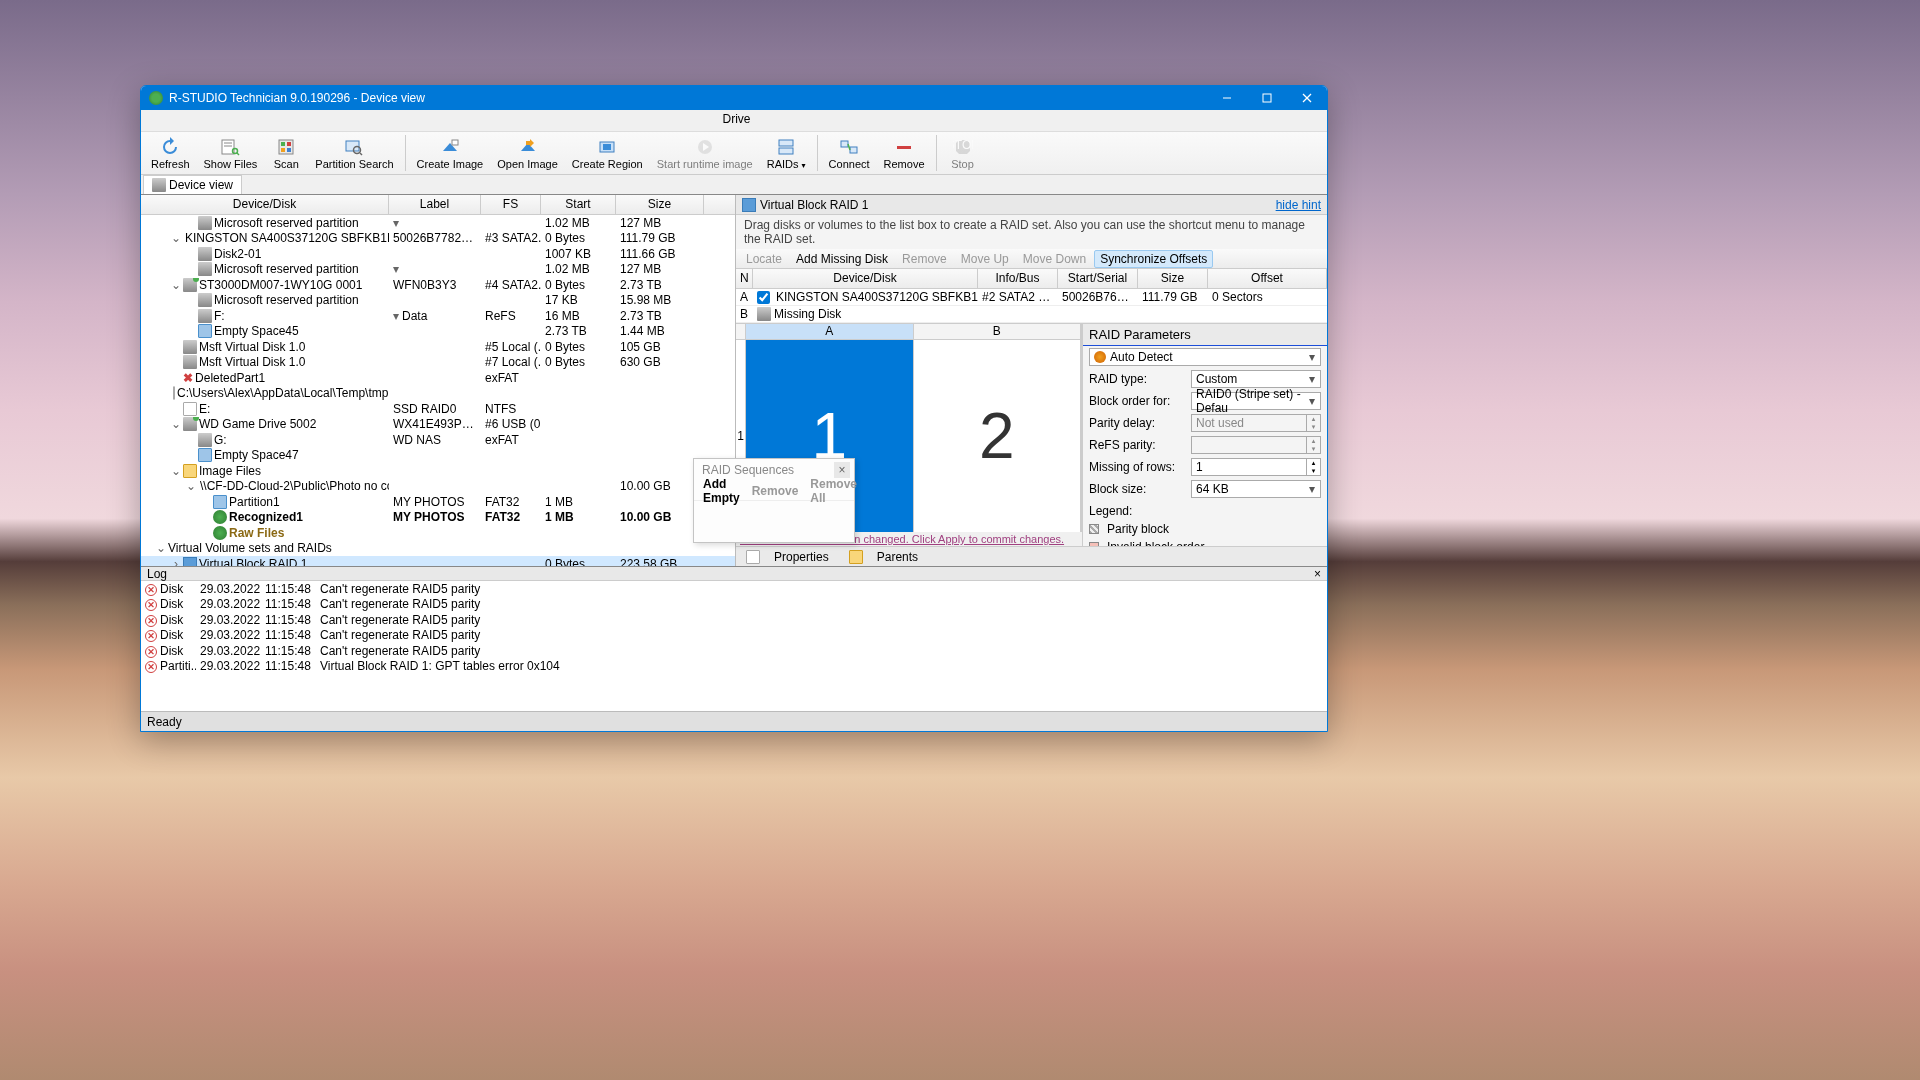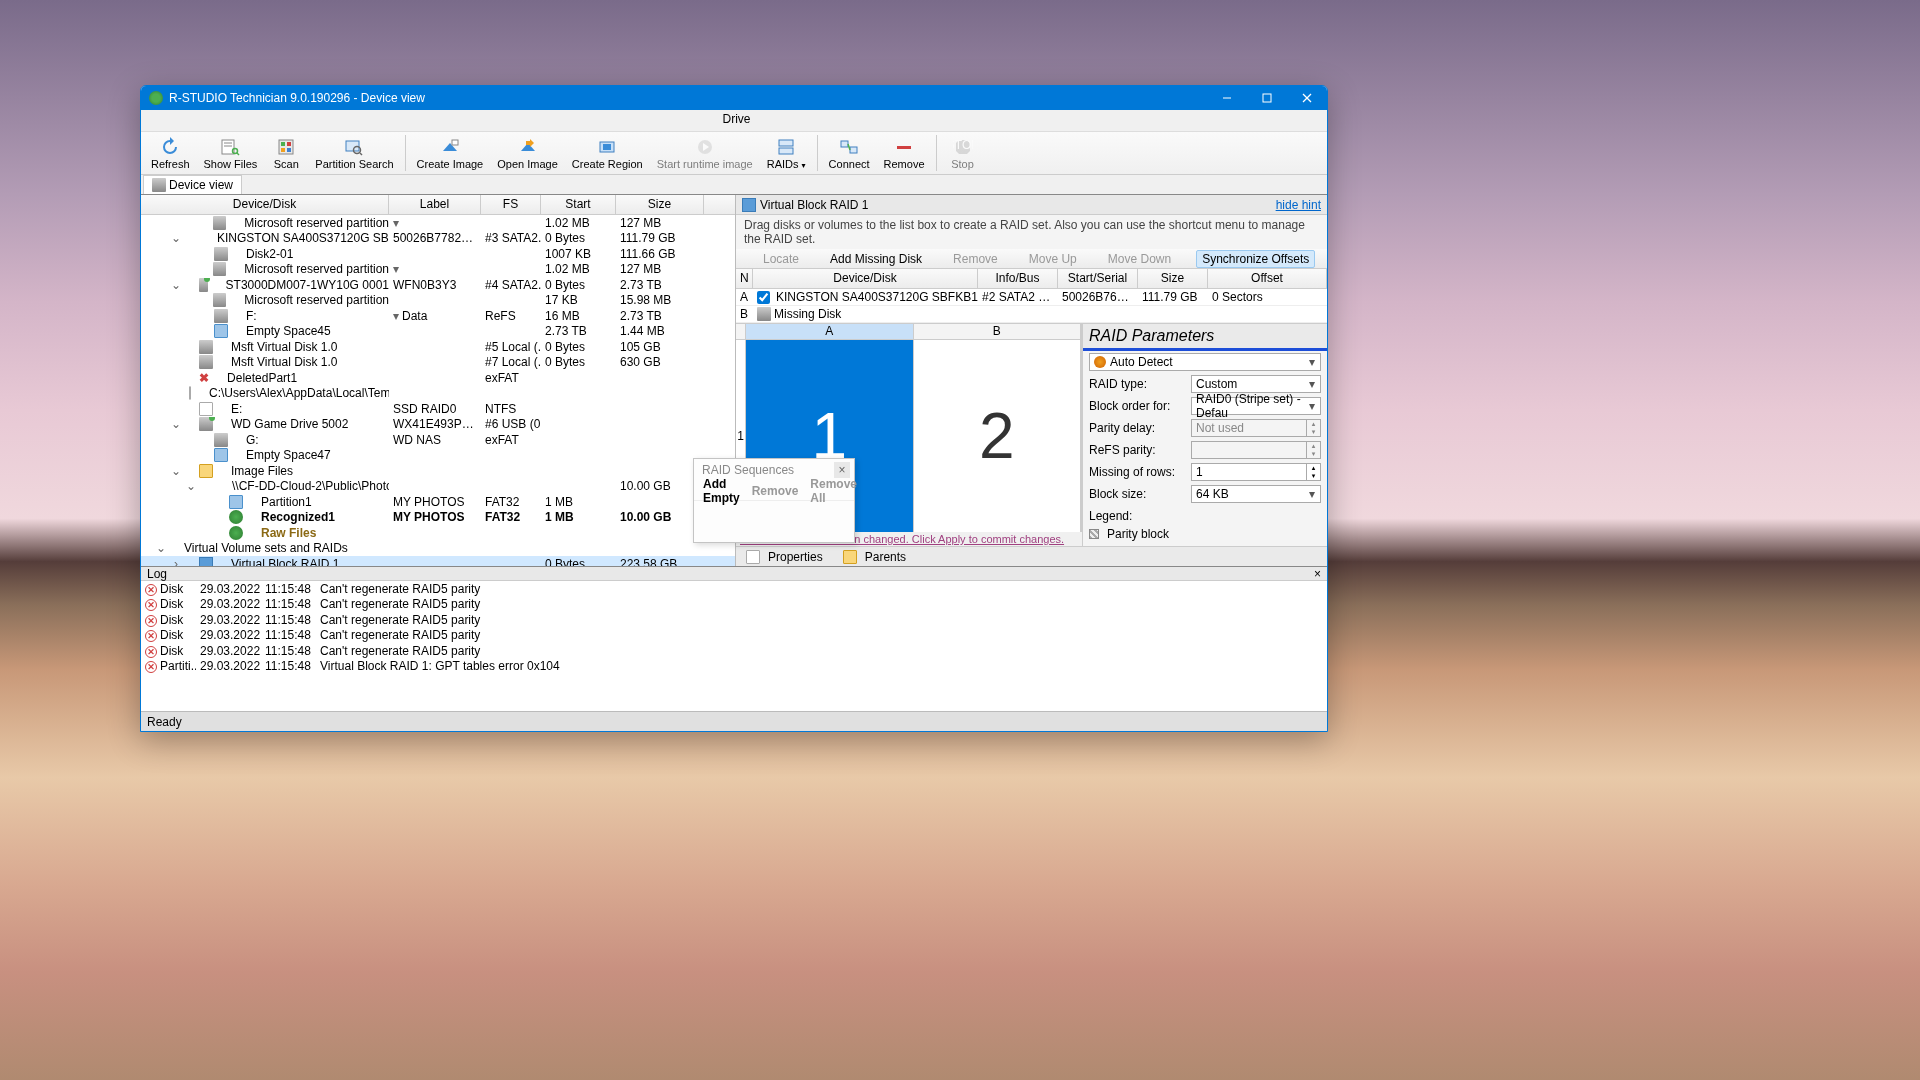--- a/index.html
+++ b/index.html
@@ -25,21 +25,21 @@
 .tree-header { height: 20px; display: flex; background: linear-gradient(#fafafa, #ececec); border-bottom: 1px solid #ccc; }
 .tree-hcol { border-right: 1px solid #ccc; padding: 2px 4px; text-align: center; font-size: 12px; }
 .tree-body { flex: 1; overflow: auto; position: relative; }
 .tree-body::-webkit-scrollbar { width: 15px; }
 .tree-body::-webkit-scrollbar-track { background: #f0f0f0; }
 .tree-body::-webkit-scrollbar-thumb { background: #c0c0c0; border: 1px solid #a0a0a0; }
 .tree-row { display: flex; height: 15.5px; align-items: center; white-space: nowrap; }
 .tree-row.selected { background: #d0e8ff; }
 .tree-row.bold { font-weight: bold; }
 .tree-row.brown { color: #8b6914; }
-.tc-device { width: 248px; padding-left: 4px; display: flex; align-items: center; gap: 18px; overflow: hidden; }
+.tc-device { width: 248px; padding-left: 4px; display: flex; align-items: center; gap: 2px; overflow: hidden; }
 .tc-label { width: 92px; padding: 0 4px; overflow: hidden; text-overflow: ellipsis; }
 .tc-fs { width: 60px; padding: 0 4px; overflow: hidden; }
 .tc-start { width: 75px; padding: 0 4px; overflow: hidden; }
 .tc-size { width: 88px; padding: 0 4px; overflow: hidden; }
 .expander { width: 10px; display: inline-flex; justify-content: center; cursor: pointer; color: #666; }
 .node-icon { width: 14px; height: 14px; display: inline-block; }
 .drive-icon { background: linear-gradient(#ccc, #888); border-radius: 1px; }
 .folder-icon { background: #f9d67a; border: 1px solid #d4a020; border-radius: 1px; }
 .part-icon { background: #9ec5e8; border: 1px solid #4a90cc; border-radius: 1px; }
 .del-icon { color: #d04040; font-weight: bold; }
@@ -47,21 +47,21 @@
 .green-icon { background: radial-gradient(#4caf50, #2e7d32); border-radius: 50%; }
 .raid-icon { background: #5a9cd8; border: 1px solid #3a7cb8; }
 .dd-arrow { color: #666; padding-right: 3px; }
 
 .right-panel { flex: 1; display: flex; flex-direction: column; background: #f0f0f0; }
 .rp-header { height: 20px; display: flex; align-items: center; background: #e8e8e8; padding: 0 6px; border-bottom: 1px solid #ccc; }
 .rp-title { flex: 1; display: flex; align-items: center; gap: 4px; }
 .rp-hint { color: #0066cc; text-decoration: underline; cursor: pointer; }
 .rp-help { padding: 3px 8px; font-size: 12px; color: #444; background: #f4f4f4; }
 .rp-toolbar { height: 20px; display: flex; align-items: center; padding: 0 4px; gap: 2px; background: linear-gradient(#fafafa, #ececec); border-bottom: 1px solid #ccc; }
-.rp-tool { padding: 2px 6px; border-radius: 2px; cursor: pointer; font-size: 12px; margin-left: 17px; }
+.rp-tool { padding: 2px 6px; border-radius: 2px; cursor: pointer; font-size: 12px; }
 .rp-tool.disabled { color: #999; cursor: default; }
 .rp-tool.active { background: #d4e9fb; border: 1px solid #9ac9f0; padding: 1px 5px; }
 .rp-disk-hdr { height: 20px; display: flex; background: linear-gradient(#fafafa, #ececec); border-bottom: 1px solid #ccc; }
 .rp-hcol { border-right: 1px solid #ccc; padding: 2px 4px; text-align: center; font-size: 12px; }
 .rp-disk-row { height: 17px; display: flex; align-items: center; border-bottom: 1px solid #eee; background: #fff; }
 .rp-dc { padding: 0 4px; overflow: hidden; text-overflow: ellipsis; white-space: nowrap; }
 
 .rp-mid { flex: 1; display: flex; border-top: 1px solid #ccc; overflow: hidden; }
 .rp-blocks { width: 346px; background: #fff; display: flex; flex-direction: column; border-right: 1px solid #ccc; }
 .blocks-hdr { height: 16px; display: flex; background: #f4f4f4; border-bottom: 1px solid #ccc; }
@@ -72,33 +72,33 @@
 .blocks-cells { flex: 1; display: flex; }
 .bcell { flex: 1; border-right: 1px solid #ccc; display: flex; align-items: center; justify-content: center; font-size: 64px; color: #fff; font-weight: 300; }
 .bcell.active { background: #0078d7; }
 .bcell.missing { background: #fff; color: #333; }
 .rp-status { font-size: 11px; color: #a04080; padding: 1px 4px; text-decoration: underline; white-space: nowrap; overflow: hidden; }
 
 .rp-params { flex: 1; display: flex; flex-direction: column; background: #f4f4f4; border-left: 1px solid #ccc; overflow-y: auto; }
 .rp-params::-webkit-scrollbar { width: 15px; }
 .rp-params::-webkit-scrollbar-track { background: #f0f0f0; }
 .rp-params::-webkit-scrollbar-thumb { background: #c0c0c0; }
-.pp-title { padding: 3px 6px; font-size: 16px; background: #eaeaea; border-bottom: 3px solid #1d4ed8; font-style: italic; }
+.pp-title { padding: 3px 6px; font-size: 13px; background: #eaeaea; border-bottom: 1px solid #1d4ed8; }
 .pp-row { display: flex; align-items: center; padding: 2px 6px; gap: 4px; }
 .pp-label { width: 98px; font-size: 12px; }
 .pp-ctrl { flex: 1; display: flex; align-items: center; border: 1px solid #aaa; background: #fff; height: 18px; padding: 0 4px; font-size: 12px; position: relative; }
 .pp-ctrl.full { width: 100%; }
 .pp-ctrl.ro { background: #f4f4f4; color: #888; }
 .pp-dd { position: absolute; right: 2px; top: 2px; width: 12px; height: 12px; display: flex; align-items: center; justify-content: center; color: #555; }
 .pp-spin { position: absolute; right: 0; top: 0; width: 14px; height: 16px; display: flex; flex-direction: column; }
 .pp-spin-btn { flex: 1; border-left: 1px solid #aaa; display: flex; align-items: center; justify-content: center; font-size: 7px; cursor: pointer; }
 .legend-box { width: 10px; height: 10px; display: inline-block; margin-right: 4px; border: 1px solid #888; }
 
 .rp-bottom-tabs { height: 20px; display: flex; align-items: center; background: #eaeaea; border-top: 1px solid #ccc; padding: 0 4px; gap: 8px; }
-.rp-btab { padding: 2px 6px; display: flex; align-items: center; gap: 8px; cursor: pointer; }
+.rp-btab { padding: 2px 6px; display: flex; align-items: center; gap: 14px; cursor: pointer; }
 
 .log-panel { height: 145px; display: flex; flex-direction: column; border-top: 1px solid #888; background: #fff; }
 .log-title { height: 14px; background: #e8e8e8; padding: 0 6px; font-size: 11px; border-bottom: 1px solid #ccc; display: flex; justify-content: space-between; align-items: center; }
 .log-hdr { height: 20px; display: flex; background: linear-gradient(#fafafa, #ececec); border-bottom: 1px solid #ccc; }
 .log-hcol { border-right: 1px solid #ccc; padding: 2px 4px; text-align: center; font-size: 12px; }
 .log-body { flex: 1; overflow: auto; }
 .log-body::-webkit-scrollbar { width: 15px; }
 .log-body::-webkit-scrollbar-track { background: #f0f0f0; }
 .log-body::-webkit-scrollbar-thumb { background: #c0c0c0; }
 .log-row { display: flex; height: 15.5px; align-items: center; }

